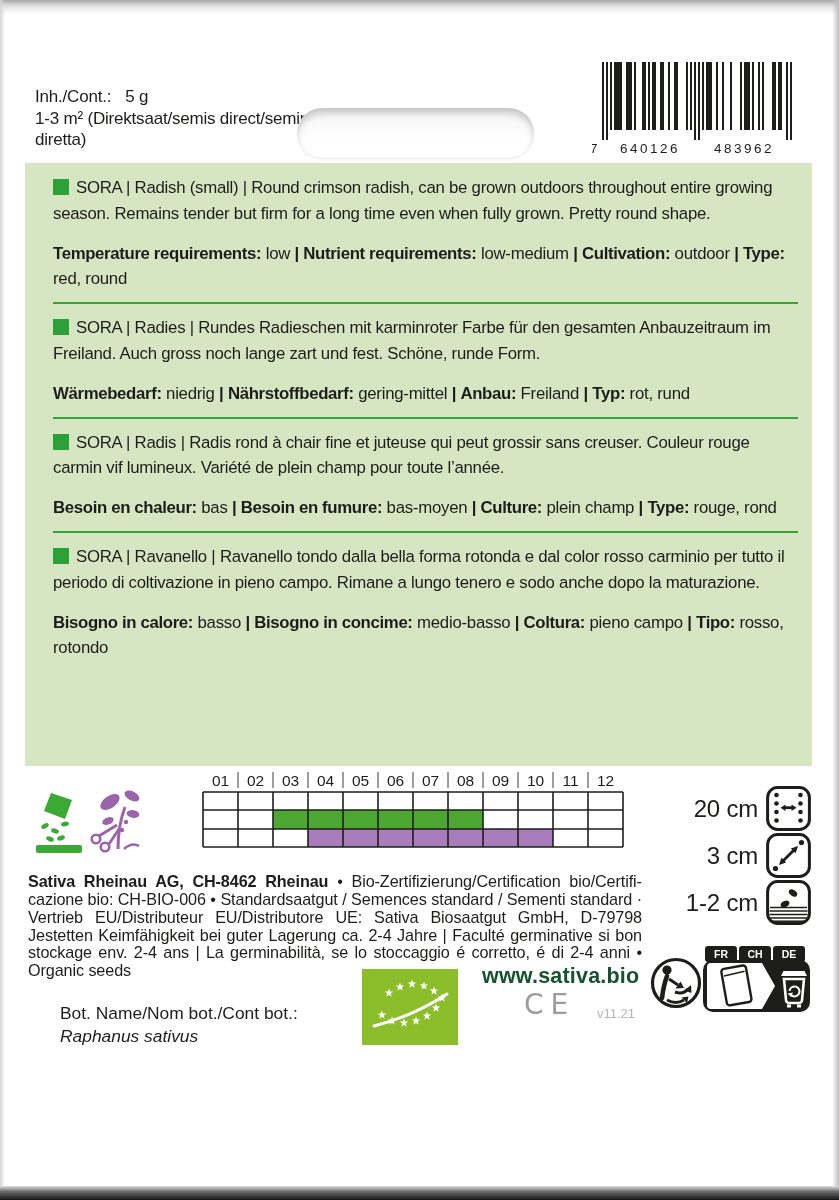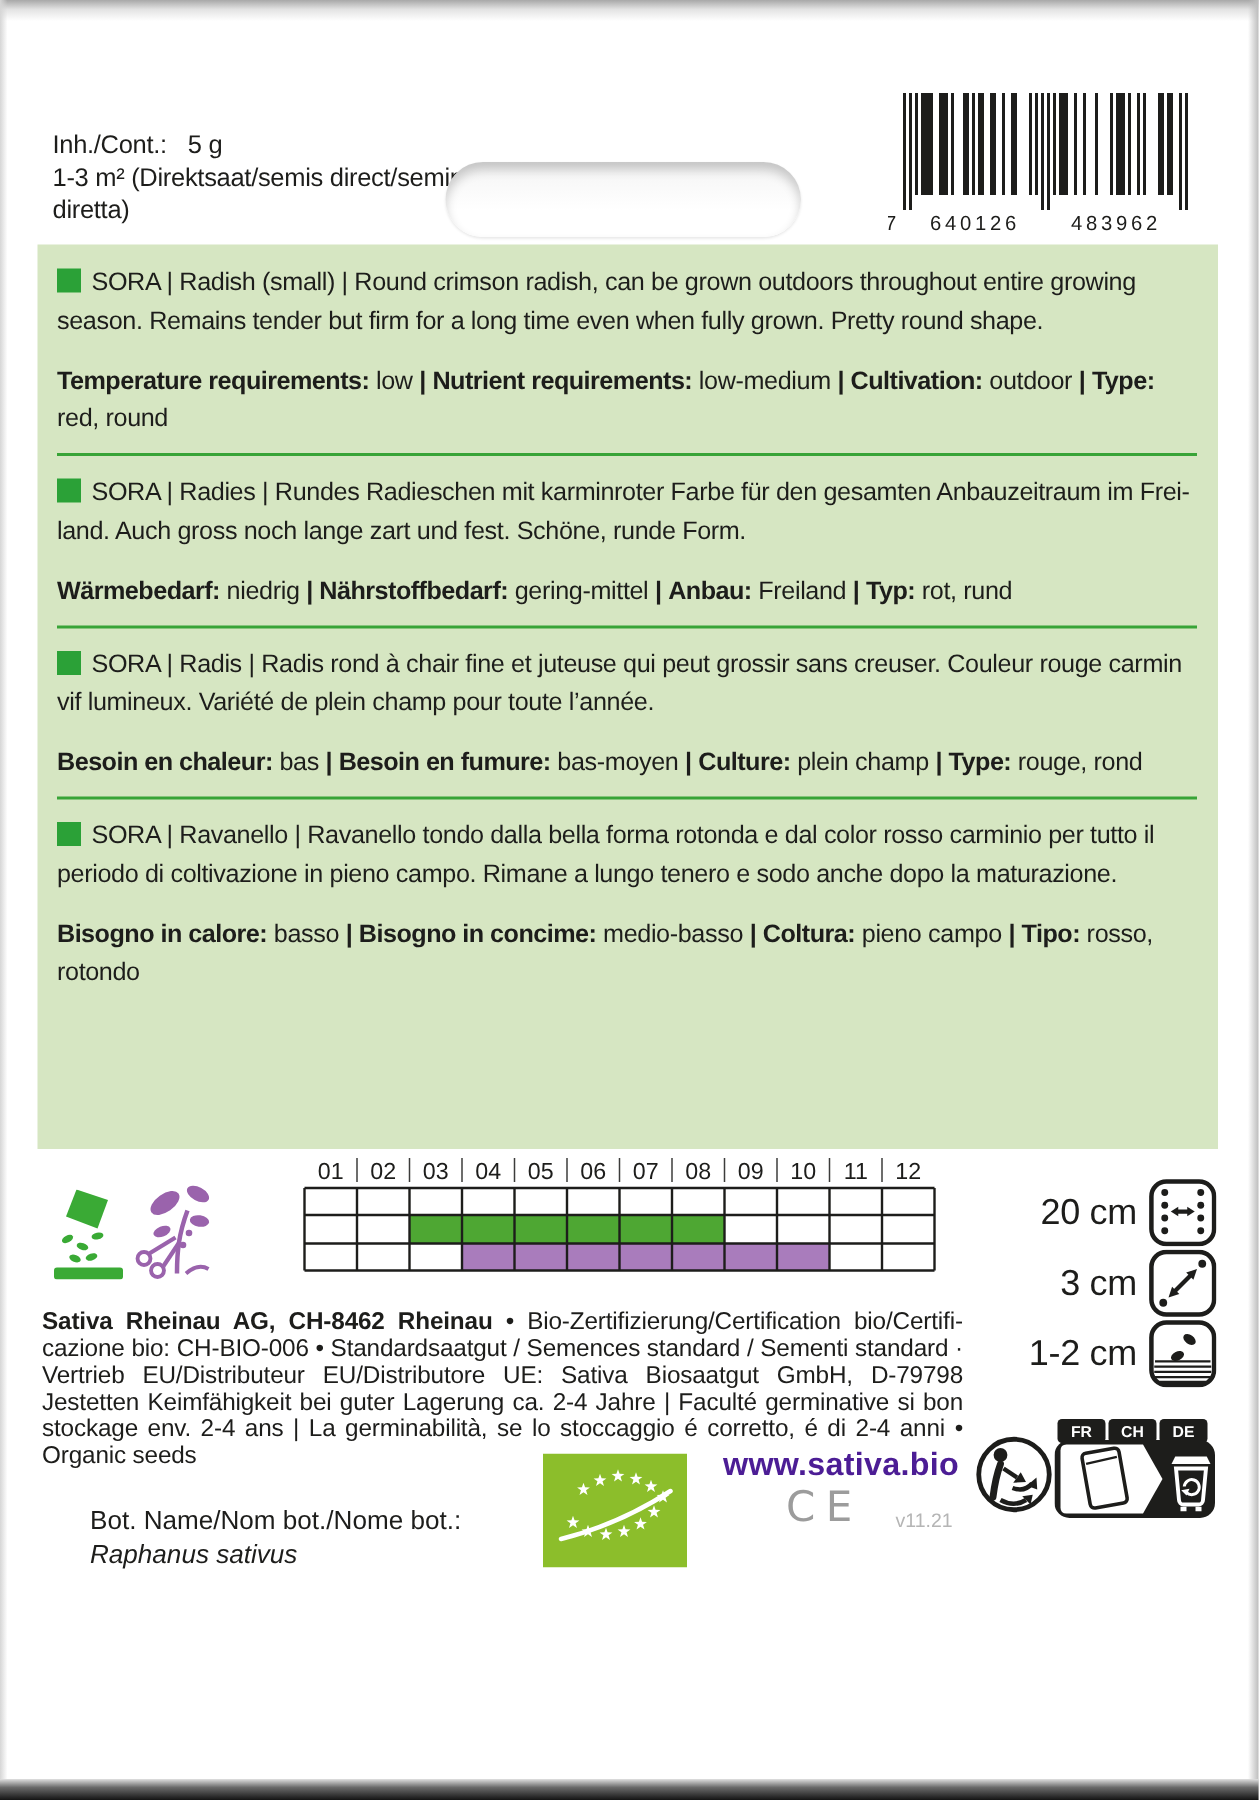--- a/index.html
+++ b/index.html
@@ -19,21 +19,21 @@
   .contents{position:absolute;left:35px;top:86px;width:320px;font-size:17px;line-height:21.5px;letter-spacing:-0.2px;}
   .contents .val{margin-left:14px;}
   .hang-hole{position:absolute;left:297px;top:108px;width:237px;height:50px;border-radius:25px;
     background:linear-gradient(#f4f4f4,#ffffff 65%);
     box-shadow:inset 0 5px 7px rgba(0,0,0,.20), inset 0 -2px 4px rgba(255,255,255,.95), 0 1px 2px rgba(0,0,0,.10);}
   .barcode{position:absolute;left:592px;top:60px;width:200px;height:98px;}
   .barcode text{font-family:"Liberation Sans",sans-serif;font-size:13.5px;letter-spacing:2.5px;fill:#1d1d1b;}
 
   
   .panel{position:absolute;left:25px;top:163px;width:787px;height:603px;background:#d6e6c2;
-    box-sizing:border-box;padding:12px 14px 0 13px;overflow:hidden;}
+    box-sizing:border-box;padding:12px 14px 0 28px;overflow:hidden;}
   .desc,.specs{margin:0;font-size:16.8px;line-height:25.8px;letter-spacing:-0.25px;}
   .specs{margin-top:14px;}
   .specs b{letter-spacing:-0.35px;}
   .bullet{display:inline-block;width:16px;height:16px;background:#2ba137;margin-right:7px;vertical-align:-2px;}
   .rule{border:0;border-top:2.6px solid #38a437;margin:10px 0 11px 0;}
 
   
   .calendar{position:absolute;left:195px;top:762px;width:440px;height:90px;}
   .cal-month{font-family:"Liberation Sans",sans-serif;font-size:15.5px;fill:#1d1d1b;}
   .icon-sow{position:absolute;left:36px;top:793px;}
@@ -44,21 +44,21 @@
   .sp-icon{position:absolute;left:766px;}
 
   
   .company{position:absolute;left:28px;top:857px;width:614px;font-size:16.2px;line-height:17.8px;
     text-align:justify;letter-spacing:-0.1px;}
 
   
   .botname{position:absolute;left:60px;top:1002px;font-size:17.4px;line-height:23px;}
   .botname .latin{font-style:italic;}
   .eu-logo{position:absolute;left:362px;top:969px;}
-  .website{position:absolute;left:482px;top:964px;font-size:21.5px;font-weight:bold;color:#4c1d95;letter-spacing:0.2px;}
+  .website{position:absolute;left:482px;top:964px;font-size:21.5px;font-weight:bold;color:#14532d;letter-spacing:0.2px;}
   .ce-mark{position:absolute;left:483px;top:988px;font-size:28px;color:#9c9c9c;letter-spacing:7px;font-family:"DejaVu Sans",sans-serif;margin-left:41px;}
   .version{position:absolute;left:597px;top:1006px;font-size:13px;color:#b5b5b5;}
   .triman{position:absolute;left:650px;top:954px;}
   .disposal{position:absolute;left:703px;top:946px;}
   .disposal text{font-family:"Liberation Sans",sans-serif;font-weight:bold;font-size:10.5px;fill:#fff;}
 </style>
 </head>
 <body>
 
 <div class="edge-top"></div>
@@ -257,21 +257,21 @@
   </g>
   <g fill="#1d1d1b">
     <ellipse cx="27" cy="13" rx="4.6" ry="3" transform="rotate(35 27 13)"></ellipse>
     <ellipse cx="19" cy="24" rx="4.6" ry="3" transform="rotate(-25 19 24)"></ellipse>
   </g>
 </svg>
 
 <p class="company"><b>Sativa Rheinau AG, CH-8462 Rheinau</b><span> • Bio-Zertifizierung/Certification bio/Certifi­cazione bio: CH-BIO-006 • Standardsaatgut / Semences standard / Sementi standard · Vertrieb EU/Distributeur EU/Distributore UE: Sativa Biosaatgut GmbH, D-79798 Jestetten Keimfähigkeit bei guter Lagerung ca. 2-4 Jahre | Faculté germinative si bon stockage env. 2-4 ans | La germinabilità, se lo stoccaggio é corretto, é di 2-4 anni • Organic seeds</span></p>
 
 <div class="botname">
-  <div>Bot. Name/Nom bot./Nome bot.:</div>
+  <div>Bot. Name/Nom bot./Cont bot.:</div>
   <div class="latin">Raphanus sativus</div>
 </div>
 
 <svg class="eu-logo" width="96" height="76" viewBox="0 0 96 76">
   <rect x="0" y="0" width="96" height="76" fill="#8cbe2b"></rect>
   <defs>
       <path id="star" d="M0,-4.5 L1.06,-1.46 L4.28,-1.39 L1.71,0.56 L2.65,3.64 L0,1.8 L-2.65,3.64 L-1.71,0.56 L-4.28,-1.39 L-1.06,-1.46 Z" fill="#fff"></path>
     </defs>
   <path d="M12,57 C36,51 62,40 85,25" stroke="#fff" stroke-width="3" fill="none" stroke-linecap="round"></path>
   <use href="#star" x="27" y="24"></use>

